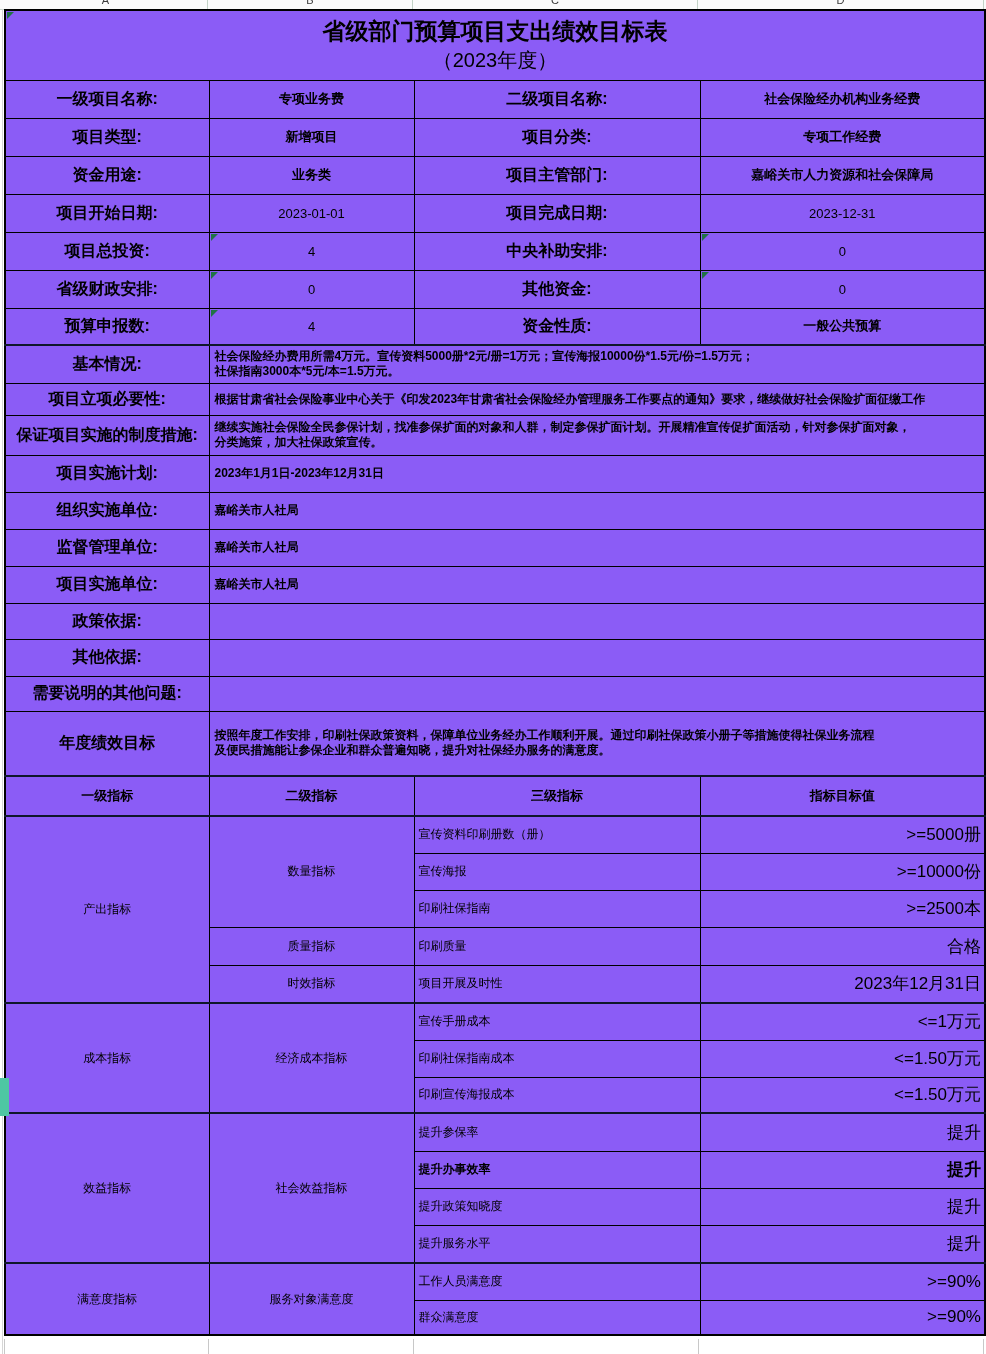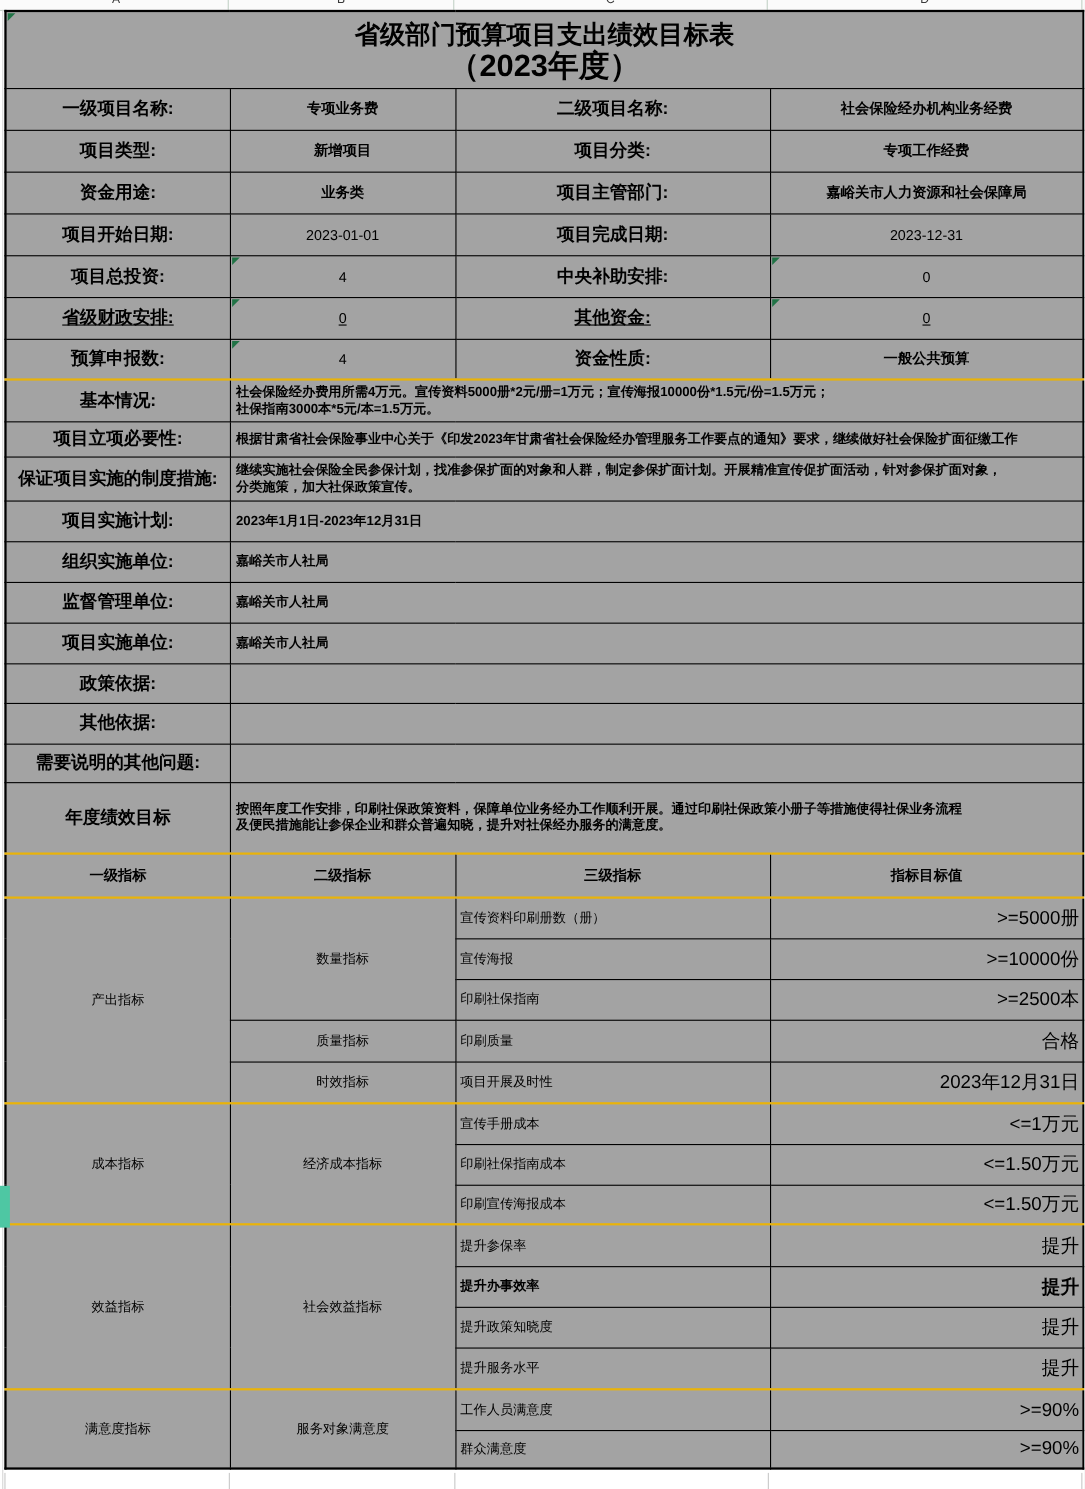--- a/index.html
+++ b/index.html
@@ -9,31 +9,31 @@
   }
   
   #colstrip{position:absolute;left:0;top:0;width:986px;height:9px;overflow:hidden;background:#fbfbfb;border-bottom:1px solid #c9d6cd;}
   .colcell{position:absolute;top:0;height:9px;border-right:1px solid #c2d2c6;text-align:center;overflow:hidden;}
   .colcell span{display:block;font-size:11px;line-height:15px;margin-top:-7px;color:#3a3a3a;}
   
   #leftline{position:absolute;left:2px;top:9px;width:1px;height:1345px;background:#d6d6d6;}
   
   #selbar{position:absolute;left:0;top:1078px;width:9px;height:38px;background:#4ec7a3;}
   
-  table{border-collapse:collapse;table-layout:fixed;position:absolute;left:4px;top:9px;width:980px;background:#a3a3a3;}
+  table{border-collapse:collapse;table-layout:fixed;position:absolute;left:4px;top:9px;width:980px;background:#8b5cf6;}
   td{border:1px solid #000;overflow:hidden;vertical-align:middle;padding:0 3px;position:relative;}
   table{border:2px solid #000;}
   td.lbl{text-align:center;font-weight:700;font-size:16px;}
   td.val{text-align:center;font-size:13px;font-weight:700;}
   td.val.num{font-weight:400;}
   td.content{text-align:left;font-size:12px;line-height:15px;white-space:pre-line;font-weight:600;padding-left:5px;}
   td.title-cell{border:1px solid #000;text-align:center;vertical-align:middle;}
   .t1{font-size:23px;font-weight:700;line-height:30px;}
-  .t2{font-size:28px;font-weight:700;line-height:28px;}
-  tr.thick-top td{border-top:2px solid #eab308;}
+  .t2{font-size:20px;font-weight:400;line-height:28px;}
+  tr.thick-top td{border-top:2px solid #0f172a;}
   td.hdr{text-align:center;font-weight:700;font-size:13px;}
   td.ind-l1,td.ind-l2{text-align:center;font-size:12px;}
   td.ind-name{text-align:left;font-size:12px;padding-left:4px;}
   td.ind-target{text-align:right;font-size:17px;}
   .tri{position:absolute;left:1px;top:1px;width:0;height:0;border-top:7px solid #217346;border-right:7px solid transparent;}
   
   #below .vline{position:absolute;top:1339px;width:1px;height:15px;background:#c8c8c8;}
 </style>
 </head>
 <body>
@@ -95,21 +95,21 @@
           <td class="val num"><span>2023-01-01</span></td>
           <td class="lbl"><span>项目完成日期:</span></td>
           <td class="val num"><span>2023-12-31</span></td>
         </tr>
         <tr style="height: 38px; padding-left: 11px;">
           <td class="lbl"><span>项目总投资:</span></td>
           <td class="val num"><span class="tri"></span><span>4</span></td>
           <td class="lbl"><span>中央补助安排:</span></td>
           <td class="val num"><span class="tri"></span><span>0</span></td>
         </tr>
-        <tr style="height: 38px; text-decoration: underline;">
+        <tr style="height: 38px;">
           <td class="lbl"><span>省级财政安排:</span></td>
           <td class="val num"><span class="tri"></span><span>0</span></td>
           <td class="lbl"><span>其他资金:</span></td>
           <td class="val num"><span class="tri"></span><span>0</span></td>
         </tr>
         <tr style="height: 37px;">
           <td class="lbl"><span>预算申报数:</span></td>
           <td class="val num"><span class="tri"></span><span>4</span></td>
           <td class="lbl"><span>资金性质:</span></td>
           <td class="val"><span>一般公共预算</span></td>

